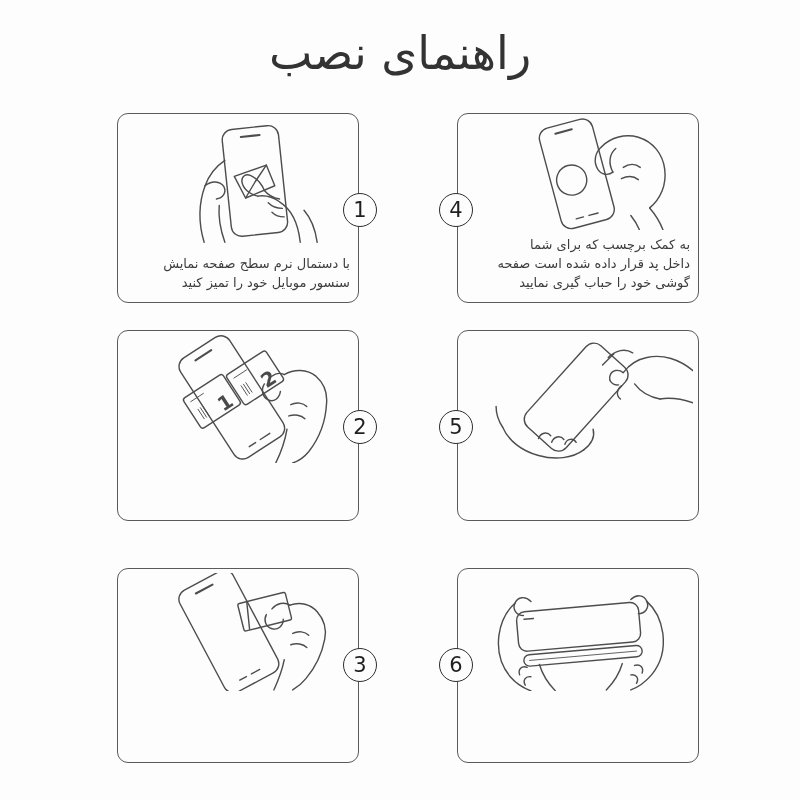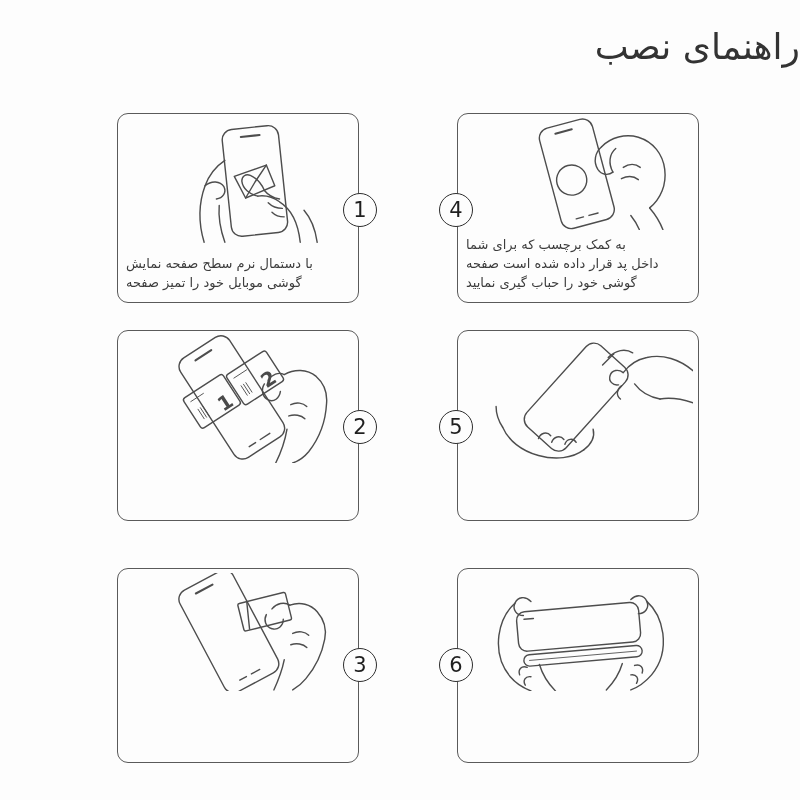--- a/index.html
+++ b/index.html
@@ -1,36 +1,36 @@
 <!DOCTYPE html>
 <html lang="fa"><head>
 <meta charset="utf-8">
 <style>
   html,body{margin:0;padding:0;}
   body{
     width:800px;height:800px;background:#fdfdfd;position:relative;overflow:hidden;
     font-family:"DejaVu Sans",sans-serif;color:#3c3c3c;
   }
   .title{
-    position:absolute;top:26px;left:0;width:800px;
-    font-size:36px;font-weight:500;color:#333;direction:rtl;letter-spacing:0;
+    position:absolute;top:26px;left:0;width:800px;text-align:center;
+    font-size:46px;font-weight:500;color:#333;direction:rtl;letter-spacing:0;
   }
   .card{
     position:absolute;width:242px;background:#fdfdfd;
     border:1.6px solid #5a5a5a;border-radius:11px;box-sizing:border-box;
   }
   .c1{left:117px;top:113px;height:190px;}
   .c2{left:117px;top:330px;height:191px;}
   .c3{left:117px;top:568px;height:195px;}
   .c4{left:457px;top:113px;height:190px;}
   .c5{left:457px;top:330px;height:191px;}
   .c6{left:457px;top:568px;height:195px;}
   .caption{
     position:absolute;bottom:10px;left:8px;right:8px;
-    direction:rtl;text-align:left;font-size:13px;line-height:19px;
+    direction:rtl;text-align:right;font-size:13px;line-height:19px;
     color:#3c3c3c;white-space:pre-line;
   }
   .num{
     position:absolute;top:79px;width:34px;height:34px;border-radius:50%;
     background:#fdfdfd;border:1.8px solid #2e2e2e;box-sizing:border-box;
     display:flex;align-items:center;justify-content:center;
     font-size:21px;color:#1f1f1f;z-index:2;
   }
   .num-right{right:-19px;}
   .num-left{left:-19px;}
@@ -58,21 +58,21 @@
     <path class="ln" d="M116 60 L150 48 L159 70 L128 83 Z"></path>
     <path class="ln" d="M150 48 L138 66 L128 83"></path>
     <path class="ln" d="M186 130 C184 111 177 95 164 87 C157 82 148 80 141 81"></path>
     <path class="ln" d="M141 81 C132 79 125 73 124 65 C124 60 128 57 133 59 C140 62 145 68 148 75"></path>
     <path class="ln" d="M148 75 C152 80 158 83 164 84"></path>
     <path class="ln" d="M152 88 C156 92 162 94 167 94"></path>
     <path class="ln" d="M156 98 C160 102 165 103 169 103"></path>
     <path class="ln" d="M204 130 C202 116 197 104 190 96"></path>
   </svg>
   <div class="caption">با دستمال نرم سطح صفحه نمایش
-گوشی موبایل خود را تمیز صفحه</div>
+سنسور موبایل خود را تمیز کنید</div>
 </div>
 
 <div class="card c2">
   <div class="num num-right">2</div>
   <svg class="illus" width="228" height="128" viewBox="0 0 242 136">
     <g transform="rotate(-33 112 66)">
       <rect class="ln" x="82" y="4" width="62" height="126" rx="11"></rect>
       <path class="ln thick" d="M102 13 h20"></path>
       <path class="ln" d="M100 121 h8 M114 121 h12"></path>
       <rect class="ln" x="68" y="40" width="50" height="38" rx="3"></rect>

